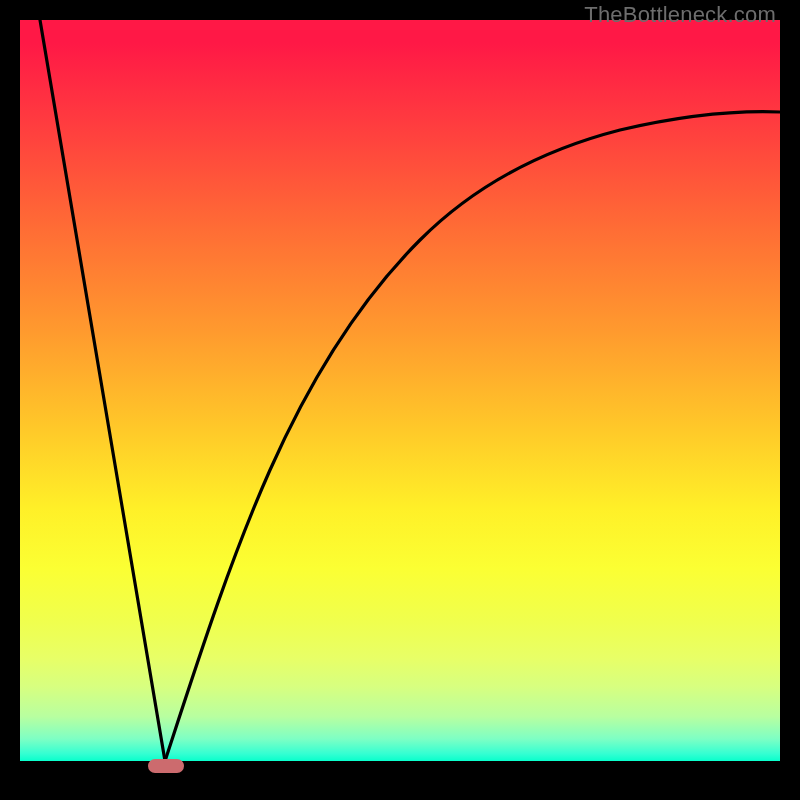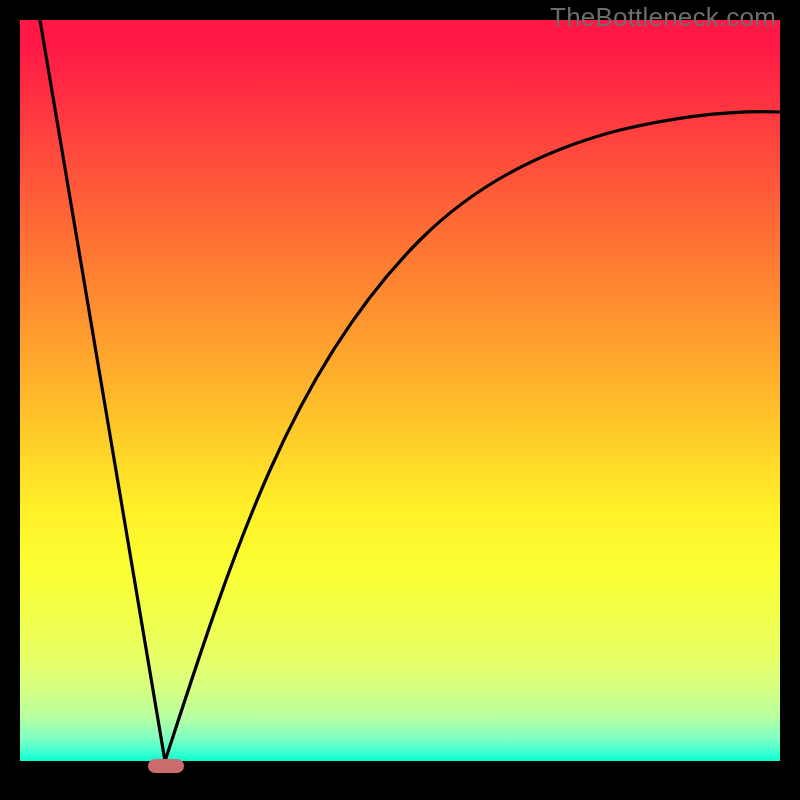--- a/index.html
+++ b/index.html
@@ -56,21 +56,21 @@
     width: 36px;
     height: 14px;
     background: #cc6b6e;
     border-radius: 7px;
   }
   .watermark {
     position: absolute;
     top: 2px;
     right: 24px;
     color: #6d6d6d;
-    font-size: 26px;
+    font-size: 22px;
     letter-spacing: 0.2px;
   }
 </style>
 </head>
 <body>
 
 <div class="frame">
   <div class="gradient"></div>
 
   <svg class="curve" viewBox="0 0 760 760" preserveAspectRatio="none">

